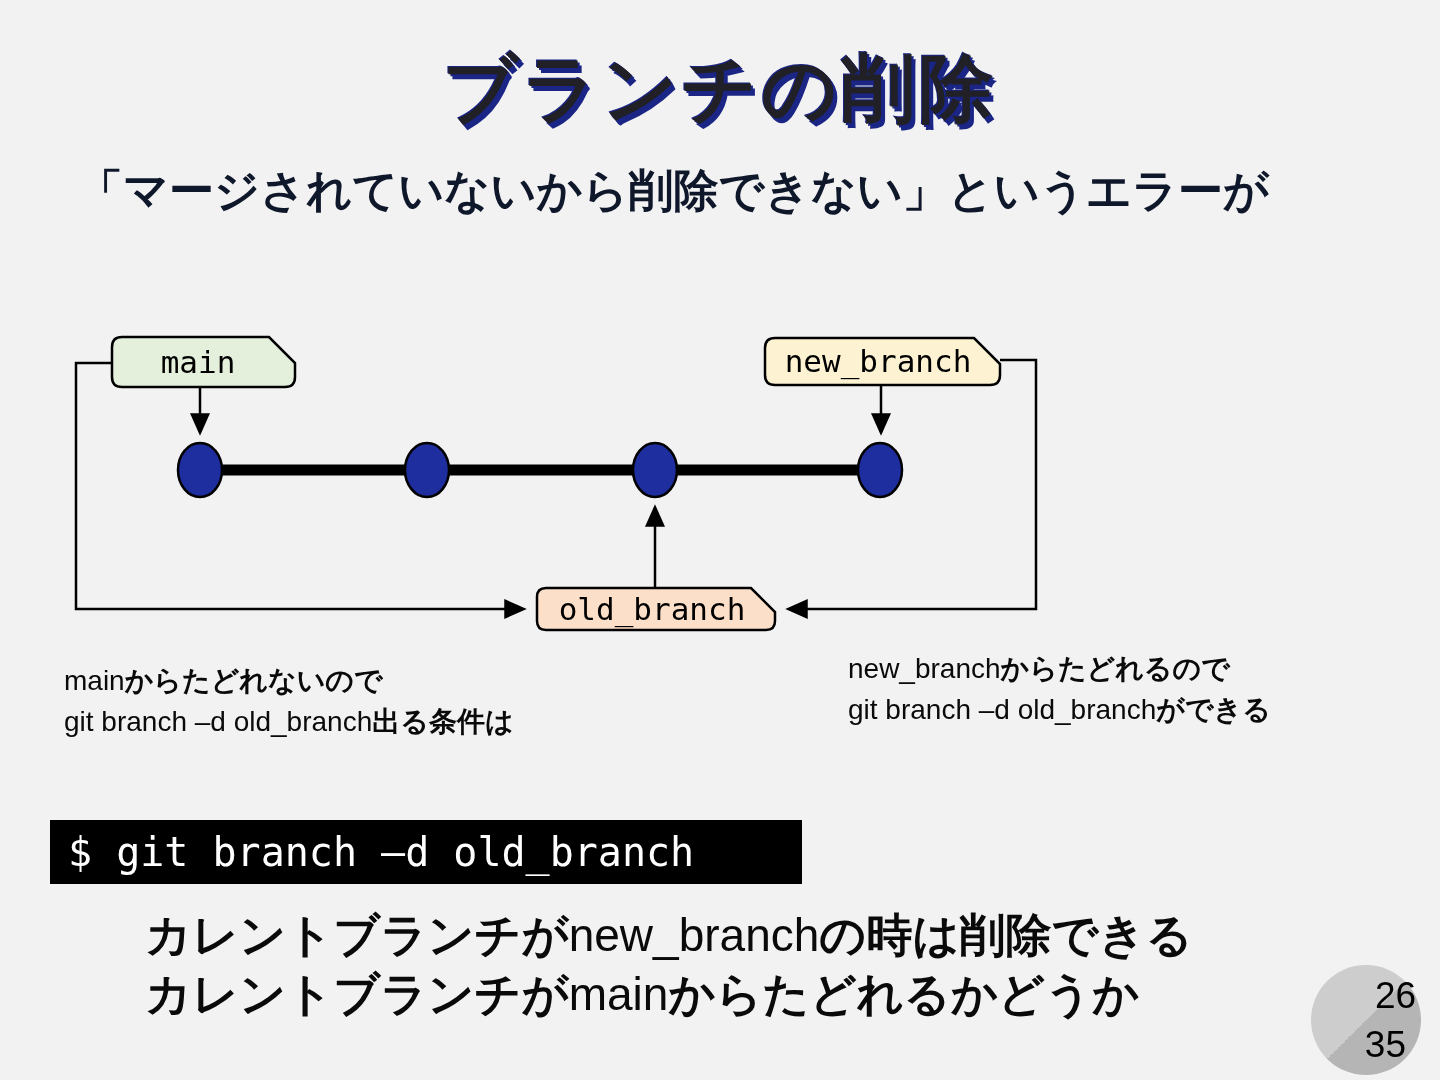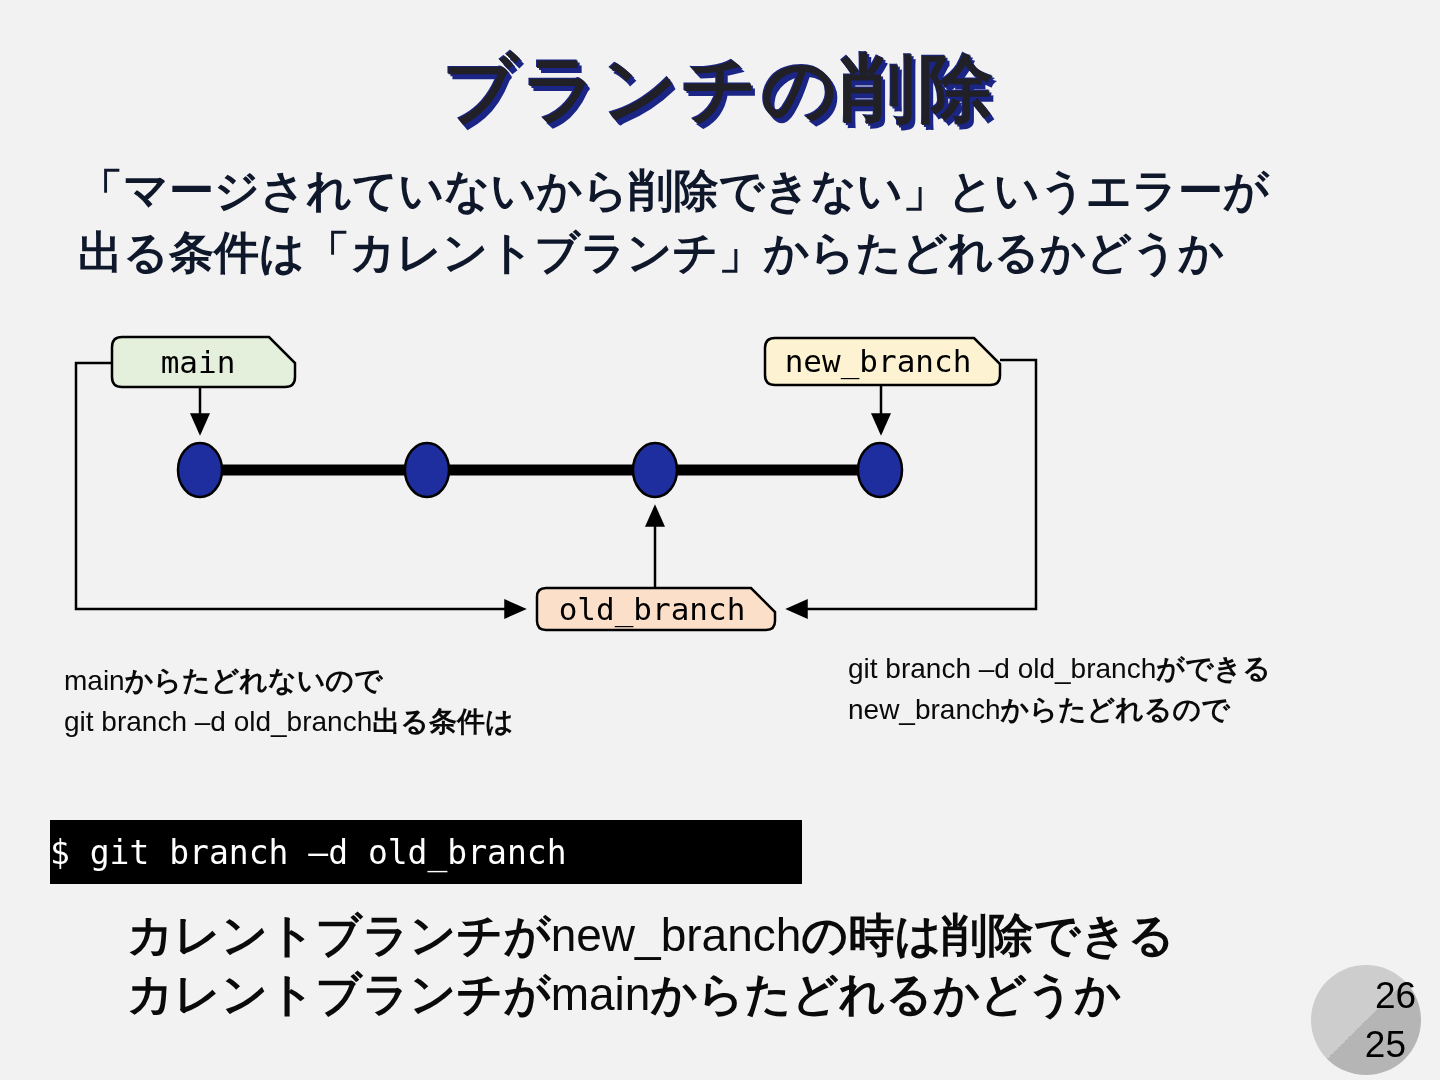--- a/index.html
+++ b/index.html
@@ -35,25 +35,25 @@
     position:absolute;font-size:28px;line-height:41px;
     font-weight:700;color:#0a0a0a;white-space:nowrap;
   }
   .caption .latin{font-weight:400;}
   .caption-left{left:64px;top:660px;}
   .caption-right{left:848px;top:648px;}
   .terminal{
     position:absolute;left:50px;top:820px;width:752px;height:64px;
     background:#000;color:#fff;
     font-family:"DejaVu Sans Mono","Liberation Mono",monospace;
-    font-size:33px;display:flex;align-items:center;
-    box-sizing:border-box;white-space:nowrap;
+    font-size:40px;display:flex;align-items:center;
+    padding-left:18px;box-sizing:border-box;white-space:nowrap;
   }
   .conclusion{
-    position:absolute;left:127px;top:906px;
+    position:absolute;left:145px;top:906px;
     font-size:46px;font-weight:700;line-height:59px;
     color:#0a0a0a;white-space:nowrap;
   }
   .conclusion .latin{font-weight:400;}
   .page-badge{
     position:absolute;left:1311px;top:965px;width:110px;height:110px;
     border-radius:50%;
     background:linear-gradient(135deg,#cdcdcd 50%,#b5b5b5 50%);
   }
   .page-badge .num{position:absolute;font-size:37px;color:#000;}
@@ -62,21 +62,20 @@
 </style>
 </head>
 <body>
 
 <div class="slide">
 
   <h1 class="title">ブランチの削除</h1>
 
   <div class="subtitle">
     <div>「マージされていないから削除できない」というエラーが</div>
-    <div>出る条件は「カレントブランチ」からたどれるかどうか</div>
   </div>
 
   <svg class="diagram" width="1440" height="360" viewBox="0 0 1440 360">
     <defs>
       <marker id="arrowhead" markerWidth="9" markerHeight="8" refX="7.5" refY="4" orient="auto">
         <path d="M0 0 L9 4 L0 8 Z" fill="#000"></path>
       </marker>
     </defs>
 
     <path class="conn" d="M112 63 H76 V309 H523" marker-end="url(#arrowhead)"></path>
@@ -103,31 +102,31 @@
     <path class="boxpath" d="M546 288 H751 L775 312 V321 Q775 330 766 330 H546 Q537 330 537 321 V297 Q537 288 546 288 Z" fill="#fcdfc8"></path>
     <text class="boxlabel" x="652" y="320">old_branch</text>
   </svg>
 
   <div class="caption caption-left">
     <div><span class="latin">main</span><span>からたどれないので</span></div>
     <div><span class="latin">git branch –d old_branch</span><span>出る条件は</span></div>
   </div>
 
   <div class="caption caption-right">
+    <div><span class="latin">new_branch</span><span>からたどれるので</span></div>
     <div><span class="latin">git branch –d old_branch</span><span>ができる</span></div>
-    <div><span class="latin">new_branch</span><span>からたどれるので</span></div>
   </div>
 
   <div class="terminal">
     <span>$ git branch –d old_branch</span>
   </div>
 
   <div class="conclusion">
     <div><span>カレントブランチが</span><span class="latin">new_branch</span><span>の時は削除できる</span></div>
     <div><span>カレントブランチが</span><span class="latin">main</span><span>からたどれるかどうか</span></div>
   </div>
 
   <div class="page-badge">
     <span class="num current">26</span>
-    <span class="num total">25</span>
+    <span class="num total">35</span>
   </div>
 
 </div>
 
 </body></html>

